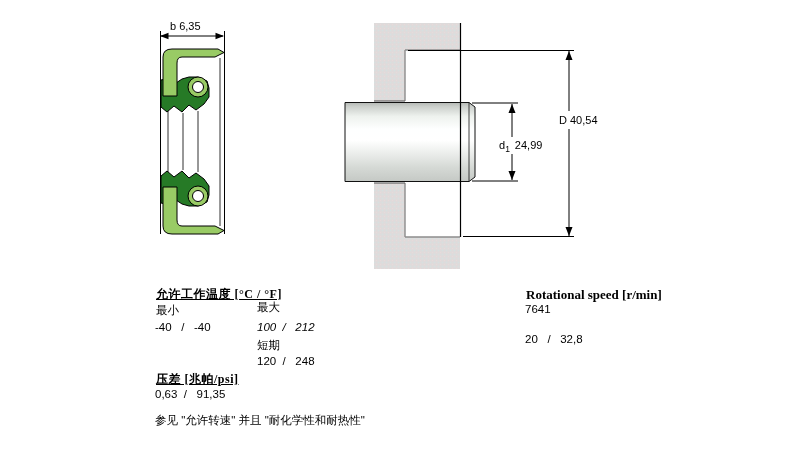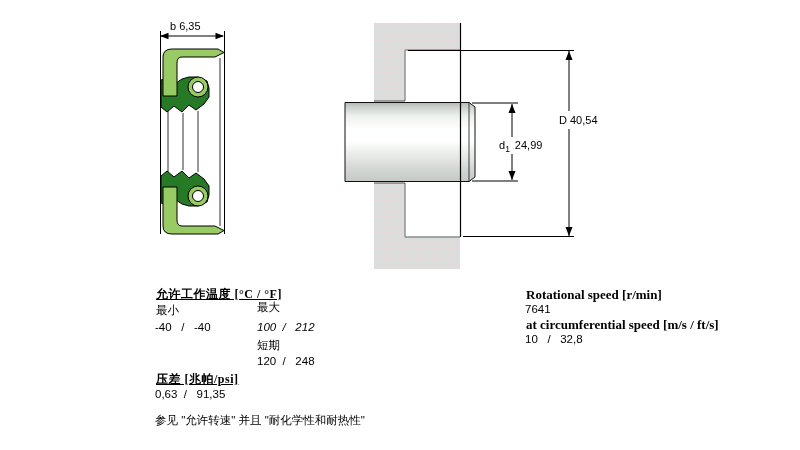--- a/index.html
+++ b/index.html
@@ -122,16 +122,15 @@
   <div class="abs lbl" style="left:245px;top:338px;">短期</div>
   <div class="abs val" style="left:245px;top:355px;">120  /   248</div>
 
   <div class="abs hdr-cjk" style="left:144px;top:371px;">压差 [兆帕/psi]</div>
   <div class="abs val" style="left:143px;top:388px;">0,63  /   91,35</div>
 
   <div class="abs lbl" style="left:143px;top:413px;">参见 "允许转速" 并且 "耐化学性和耐热性"</div>
 
   <div class="abs hdr-en" style="left:514px;top:287px;text-align:right;">Rotational speed [r/min]</div>
   <div class="abs val" style="left:513px;top:303px;">7641</div>
-  <div class="abs hdr-en" style="left:514px;top:317px;">at circumferential speed [m/s / ft/s]</div>
-  <div class="abs val" style="left:513px;top:333px;">10   /   32,8</div>
+  <div class="abs val" style="left:513px;top:333px;">20   /   32,8</div>
 
 </div>
 
 </body></html>

